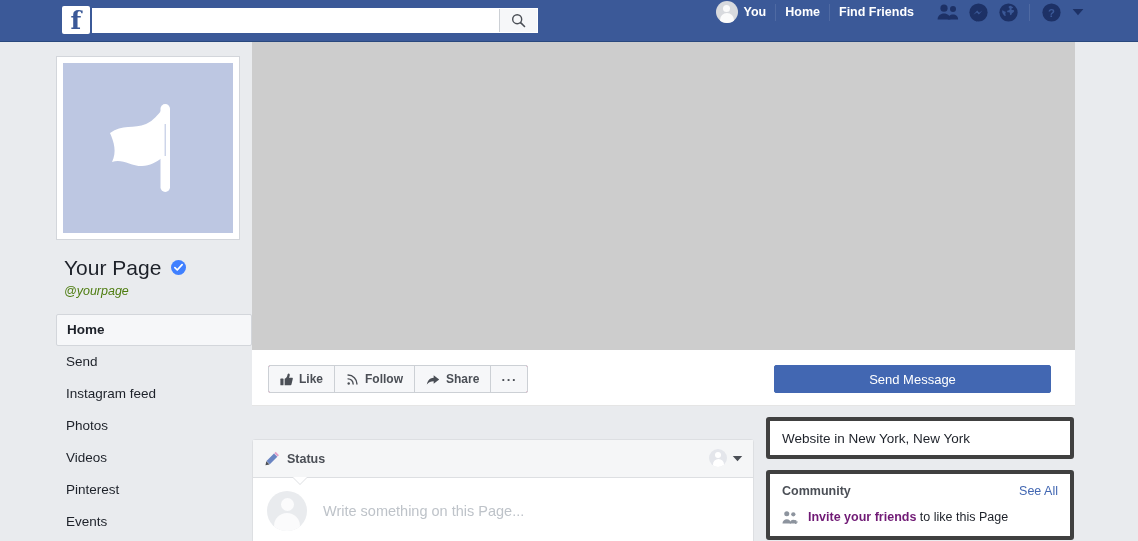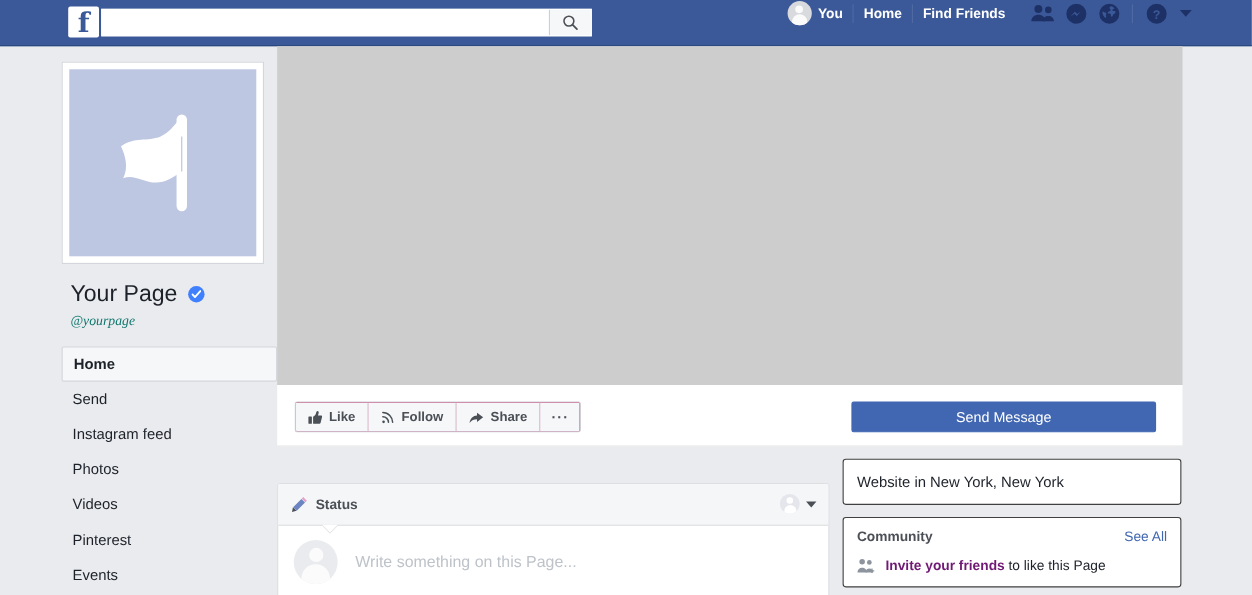--- a/index.html
+++ b/index.html
@@ -153,22 +153,21 @@
     margin-left: 6px;
     position: relative;
     top: -1px;
   }
   #verified-badge svg { display: block; margin: 3px auto 0; }
   #page-handle {
     padding-left: 8px;
     margin-top: 4px;
     font-size: 12.5px;
     font-style: italic;
-    color: #0f766e;
-    font-family: Liberation Serif, serif;
+    color: #4d7c0f;
   }
 
   #sidebar-menu { margin-top: 16px; }
   .side-item {
     display: block;
     height: 32px;
     line-height: 32px;
     padding-left: 10px;
     font-size: 13.5px;
     color: #1d2129;
@@ -310,21 +309,21 @@
     margin-left: 16px;
     font-size: 14.5px;
     color: #bec3c9;
     cursor: text;
   }
 
   
   #rightcol { position: absolute; left: 766px; top: 375px; width: 308px; }
   .card {
     background: #fff;
-    border: 1px solid #404040;
+    border: 4px solid #404040;
     border-radius: 3px;
     margin-bottom: 11px;
   }
   #about-card {
     height: 42px;
     display: flex; align-items: center;
     padding: 0 12px;
     font-size: 13.5px;
     color: #1d2129;
   }

